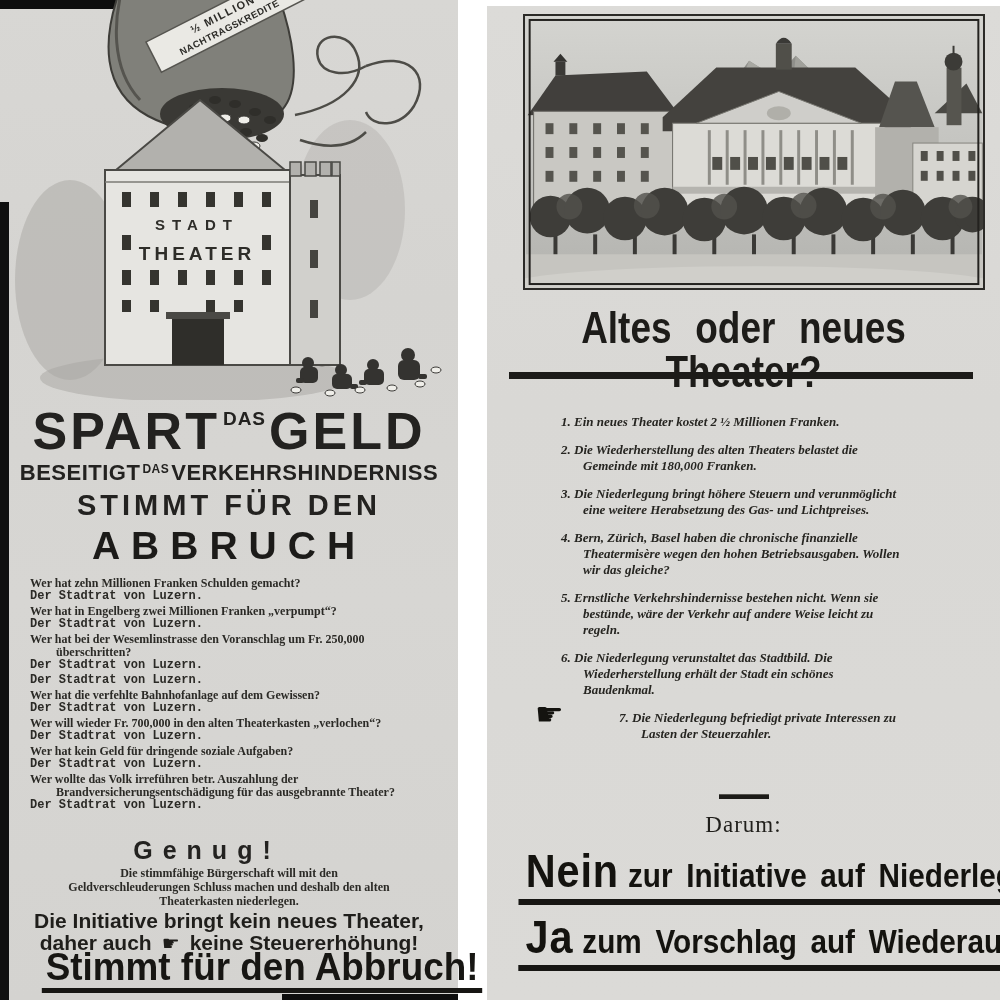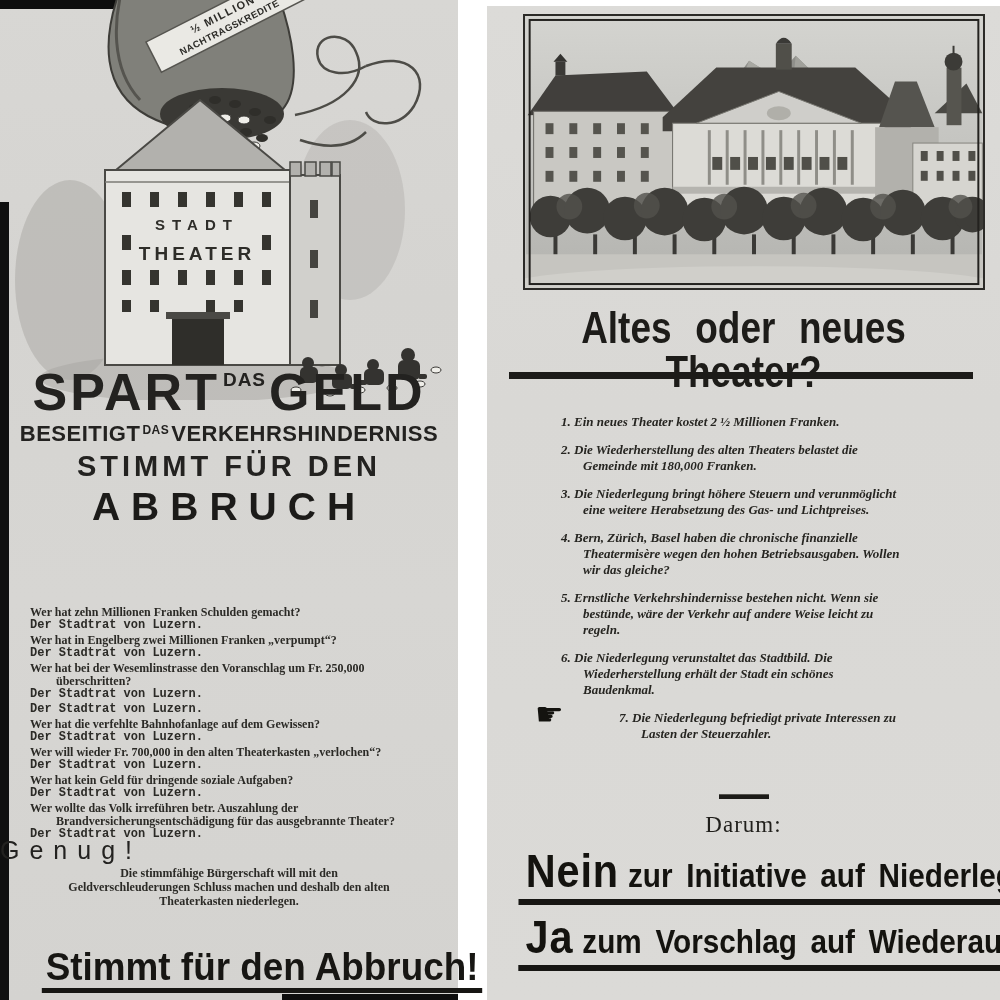--- a/index.html
+++ b/index.html
@@ -8,37 +8,37 @@
 
   
   .poster-left{position:absolute;left:0;top:0;width:458px;height:1000px;
     background:linear-gradient(180deg,#d8d7d4 0%,#d5d4d1 30%,#d7d6d3 60%,#d4d3d0 100%);}
   .art-top{position:absolute;left:0;top:0;width:186px;height:9px;background:#0d0d0d;}
   .art-left{position:absolute;left:0;top:202px;width:9px;height:798px;background:#101010;}
   .art-bottom{position:absolute;left:282px;top:994px;width:176px;height:6px;background:#0d0d0d;}
 
   .lp-illustration{position:absolute;left:0;top:0;width:458px;height:400px;}
 
-  .lp-title{position:absolute;left:0;top:366px;width:458px;text-align:center;line-height:1;}
+  .lp-title{position:absolute;left:0;top:405px;width:458px;text-align:center;line-height:1;}
   .lp-t1{font-size:52px;font-weight:bold;letter-spacing:3px;color:#232220;}
   .lp-t1 .small-das{font-size:19px;letter-spacing:1px;vertical-align:24px;padding:0 3px;}
   .lp-t2{font-size:22px;font-weight:bold;letter-spacing:0.5px;margin-top:5px;color:#232220;}
   .lp-t2 .small-das{font-size:12px;vertical-align:7px;padding:0 2px;}
   .lp-t3{font-size:29px;font-weight:bold;letter-spacing:4px;margin-top:7px;color:#232220;}
   .lp-t4{font-size:39px;font-weight:bold;letter-spacing:11px;margin-top:6px;color:#1c1b19;}
 
-  .lp-qa{position:absolute;left:30px;top:606px;width:398px;
+  .lp-qa{position:absolute;left:30px;top:577px;width:398px;
     font-family:"Liberation Serif",serif;font-size:12px;line-height:13px;
     font-weight:bold;color:#2b2a26;}
   .qa-item{margin-bottom:2px;}
   .qa-q{padding-left:26px;text-indent:-26px;}
   .qa-a{text-align:left;padding-right:4px;font-family:Liberation Mono, monospace;}
 
-  .lp-genug{position:absolute;left:0;top:836px;width:414px;text-align:left;
-    font-size:25px;font-weight:normal;letter-spacing:10px;color:#232220;}
+  .lp-genug{position:absolute;left:0;top:836px;width:414px;text-align:center;
+    font-size:25px;font-weight:bold;letter-spacing:10px;color:#232220;}
   .lp-para{position:absolute;left:62px;top:866px;width:334px;text-align:center;
     font-family:"Liberation Serif",serif;font-size:12px;line-height:14px;
     font-weight:bold;color:#2b2a26;}
   .lp-initiative{position:absolute;left:0;top:910px;width:458px;text-align:center;
     font-size:21px;font-weight:bold;line-height:22px;color:#1f1e1b;}
   .lp-initiative .hand{font-family:"DejaVu Sans",sans-serif;font-size:20px;padding:0 10px;}
   .lp-footer{position:absolute;left:0;top:948px;width:525px;text-align:center;}
   .lp-footer .footer-text{display:inline-block;font-size:38px;font-weight:bold;
     letter-spacing:0;color:#171613;border-bottom:5px solid #171613;
     padding:0 4px 2px;transform:scaleX(0.97);line-height:1;}
@@ -272,20 +272,26 @@
       </div>
       <div class="qa-item">
         <div class="qa-q">Wer wollte das Volk irreführen betr. Auszahlung der Brandversicherungsentschädigung für das ausgebrannte Theater?</div>
         <div class="qa-a">Der Stadtrat von Luzern.</div>
       </div>
     </div>
 
     <div class="lp-genug">Genug!</div>
     <div class="lp-para">Die stimmfähige Bürgerschaft will mit den Geldverschleuderungen Schluss machen und deshalb den alten Theaterkasten niederlegen.</div>
 
+    <div class="lp-initiative">
+      <div>Die Initiative bringt kein neues Theater,</div>
+      <div>
+        <span>daher auch</span><span class="hand">☛</span><span>keine Steuererhöhung!</span>
+      </div>
+    </div>
 
     <div class="lp-footer">
       <span class="footer-text">Stimmt für den Abbruch!</span>
     </div>
   </section>
 
   <section class="poster-right">
 
     <div class="rp-photo">
       <svg width="458" height="272" viewBox="0 0 460 274" xmlns="http://www.w3.org/2000/svg">

